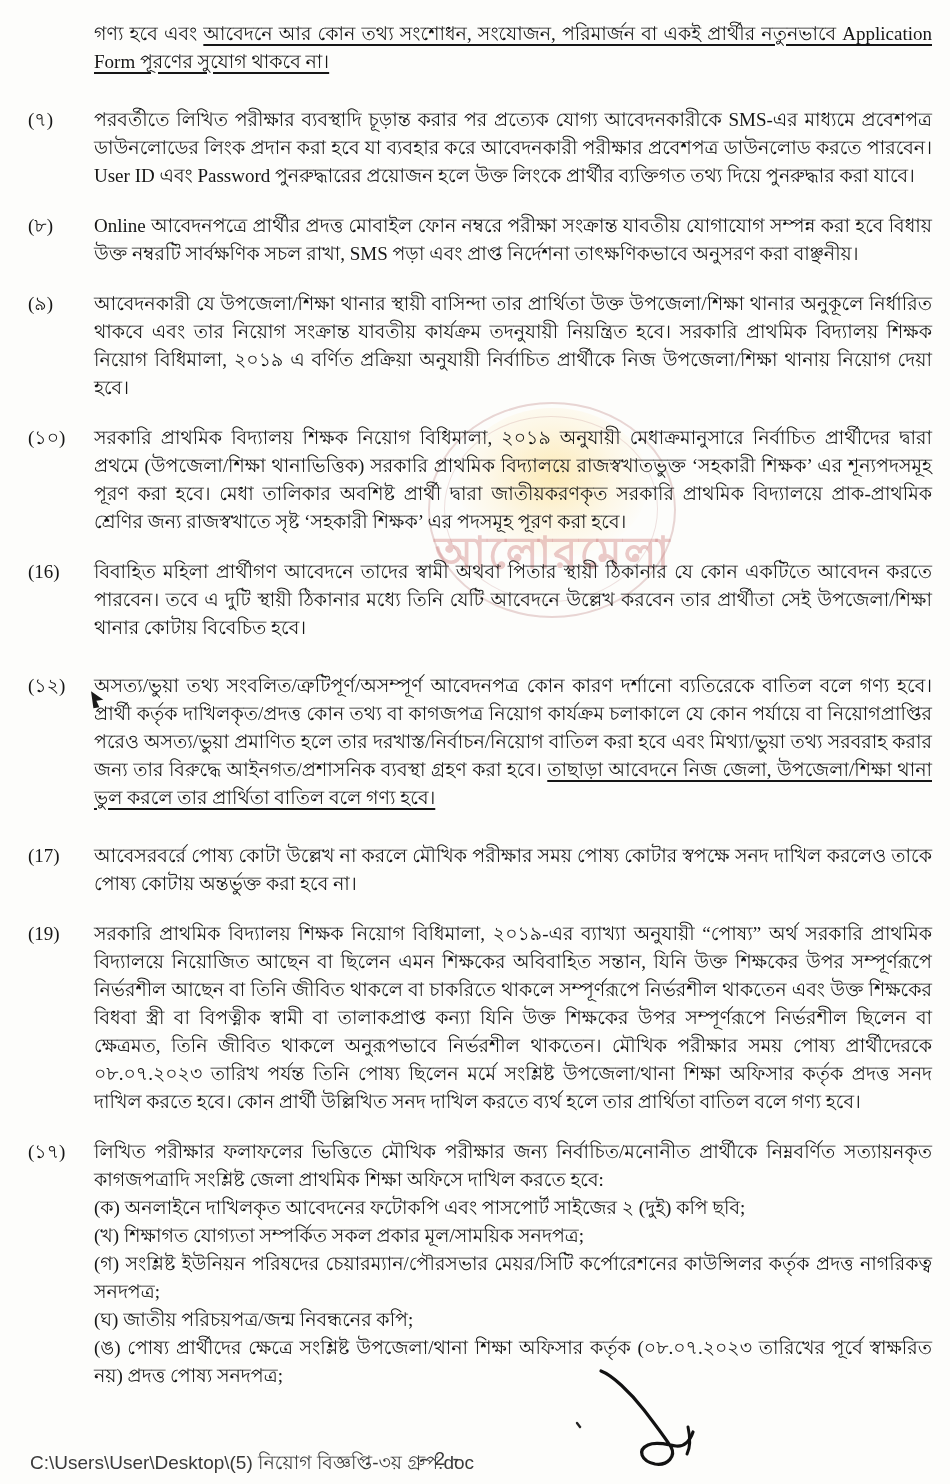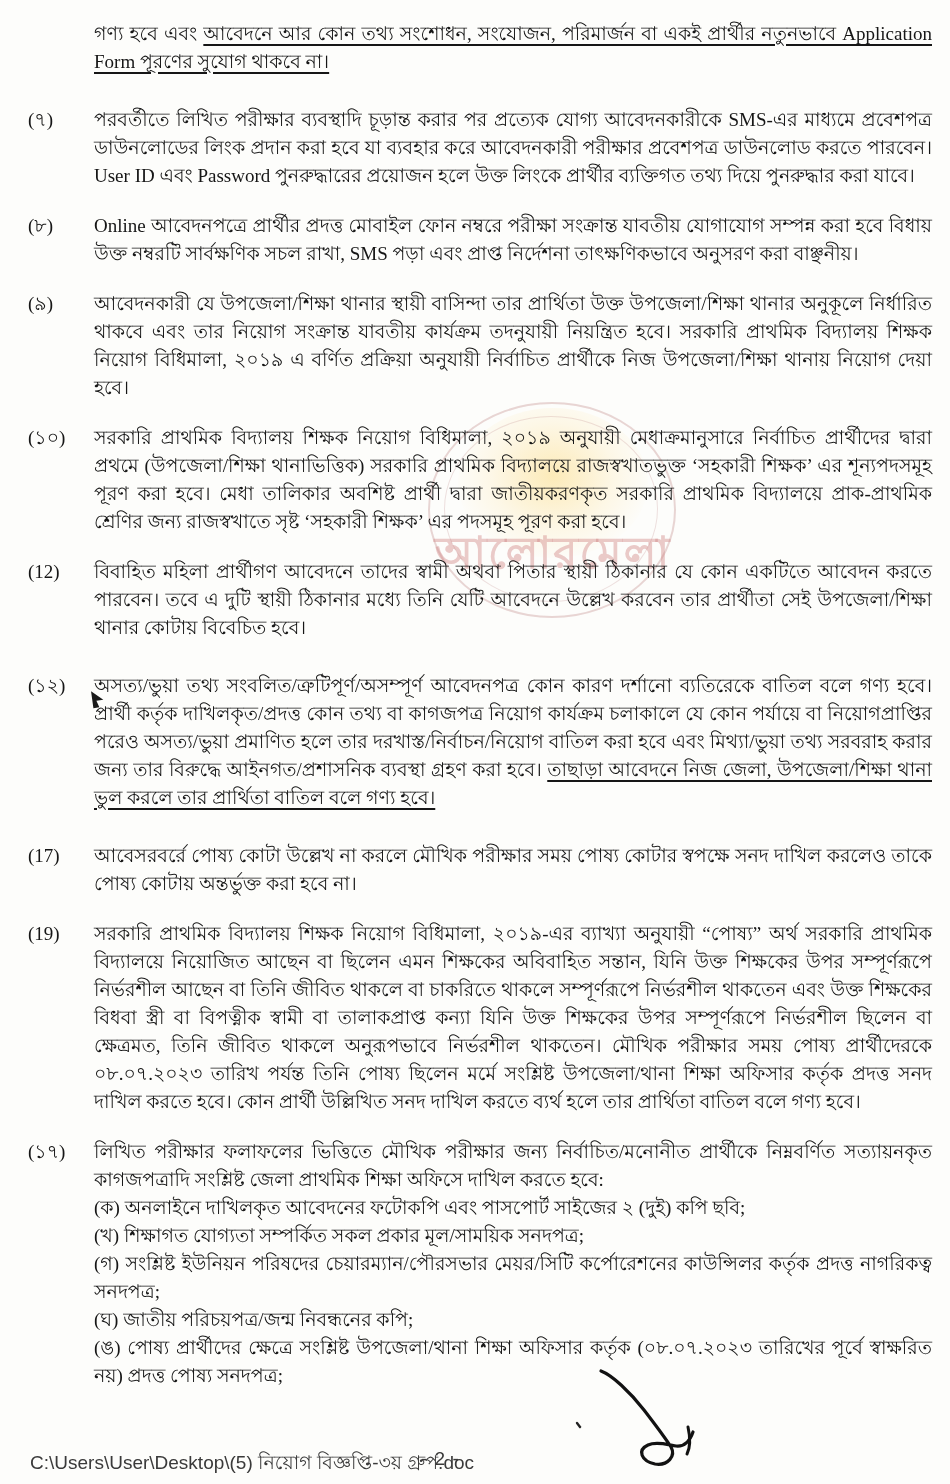--- a/index.html
+++ b/index.html
@@ -102,21 +102,21 @@
       <span class="num">(৯)</span>
       <div class="txt"><span>আবেদনকারী যে উপজেলা/শিক্ষা থানার স্থায়ী বাসিন্দা তার প্রার্থিতা উক্ত উপজেলা/শিক্ষা থানার অনুকূলে নির্ধারিত থাকবে এবং তার নিয়োগ সংক্রান্ত যাবতীয় কার্যক্রম তদনুযায়ী নিয়ন্ত্রিত হবে। সরকারি প্রাথমিক বিদ্যালয় শিক্ষক নিয়োগ বিধিমালা, ২০১৯ এ বর্ণিত প্রক্রিয়া অনুযায়ী নির্বাচিত প্রার্থীকে নিজ উপজেলা/শিক্ষা থানায় নিয়োগ দেয়া হবে।</span></div>
     </div>
 
     <div class="para mt-lg">
       <span class="num">(১০)</span>
       <div class="txt"><span>সরকারি প্রাথমিক বিদ্যালয় শিক্ষক নিয়োগ বিধিমালা, ২০১৯ অনুযায়ী মেধাক্রমানুসারে নির্বাচিত প্রার্থীদের দ্বারা প্রথমে (উপজেলা/শিক্ষা থানাভিত্তিক) সরকারি প্রাথমিক বিদ্যালয়ে রাজস্বখাতভুক্ত ‘সহকারী শিক্ষক’ এর শূন্যপদসমূহ পূরণ করা হবে। মেধা তালিকার অবশিষ্ট প্রার্থী দ্বারা জাতীয়করণকৃত সরকারি প্রাথমিক বিদ্যালয়ে প্রাক-প্রাথমিক শ্রেণির জন্য রাজস্বখাতে সৃষ্ট ‘সহকারী শিক্ষক’ এর পদসমূহ পূরণ করা হবে।</span></div>
     </div>
 
     <div class="para">
-      <span class="num">(12)</span>
+      <span class="num">(16)</span>
       <div class="txt"><span>বিবাহিত মহিলা প্রার্থীগণ আবেদনে তাদের স্বামী অথবা পিতার স্থায়ী ঠিকানার যে কোন একটিতে আবেদন করতে পারবেন। তবে এ দুটি স্থায়ী ঠিকানার মধ্যে তিনি যেটি আবেদনে উল্লেখ করবেন তার প্রার্থীতা সেই উপজেলা/শিক্ষা থানার কোটায় বিবেচিত হবে।</span></div>
     </div>
 
     <div class="para mt-md">
       <span class="num">(১২)</span>
       <div class="txt"><span>অসত্য/ভুয়া তথ্য সংবলিত/ত্রুটিপূর্ণ/অসম্পূর্ণ আবেদনপত্র কোন কারণ দর্শানো ব্যতিরেকে বাতিল বলে গণ্য হবে। প্রার্থী কর্তৃক দাখিলকৃত/প্রদত্ত কোন তথ্য বা কাগজপত্র নিয়োগ কার্যক্রম চলাকালে যে কোন পর্যায়ে বা নিয়োগপ্রাপ্তির পরেও অসত্য/ভুয়া প্রমাণিত হলে তার দরখাস্ত/নির্বাচন/নিয়োগ বাতিল করা হবে এবং মিথ্যা/ভুয়া তথ্য সরবরাহ করার জন্য তার বিরুদ্ধে আইনগত/প্রশাসনিক ব্যবস্থা গ্রহণ করা হবে। </span><span class="u">তাছাড়া আবেদনে নিজ জেলা, উপজেলা/শিক্ষা থানা ভুল করলে তার প্রার্থিতা বাতিল বলে গণ্য হবে।</span></div>
     </div>
 
     <div class="para mt-md">
       <span class="num">(17)</span>

